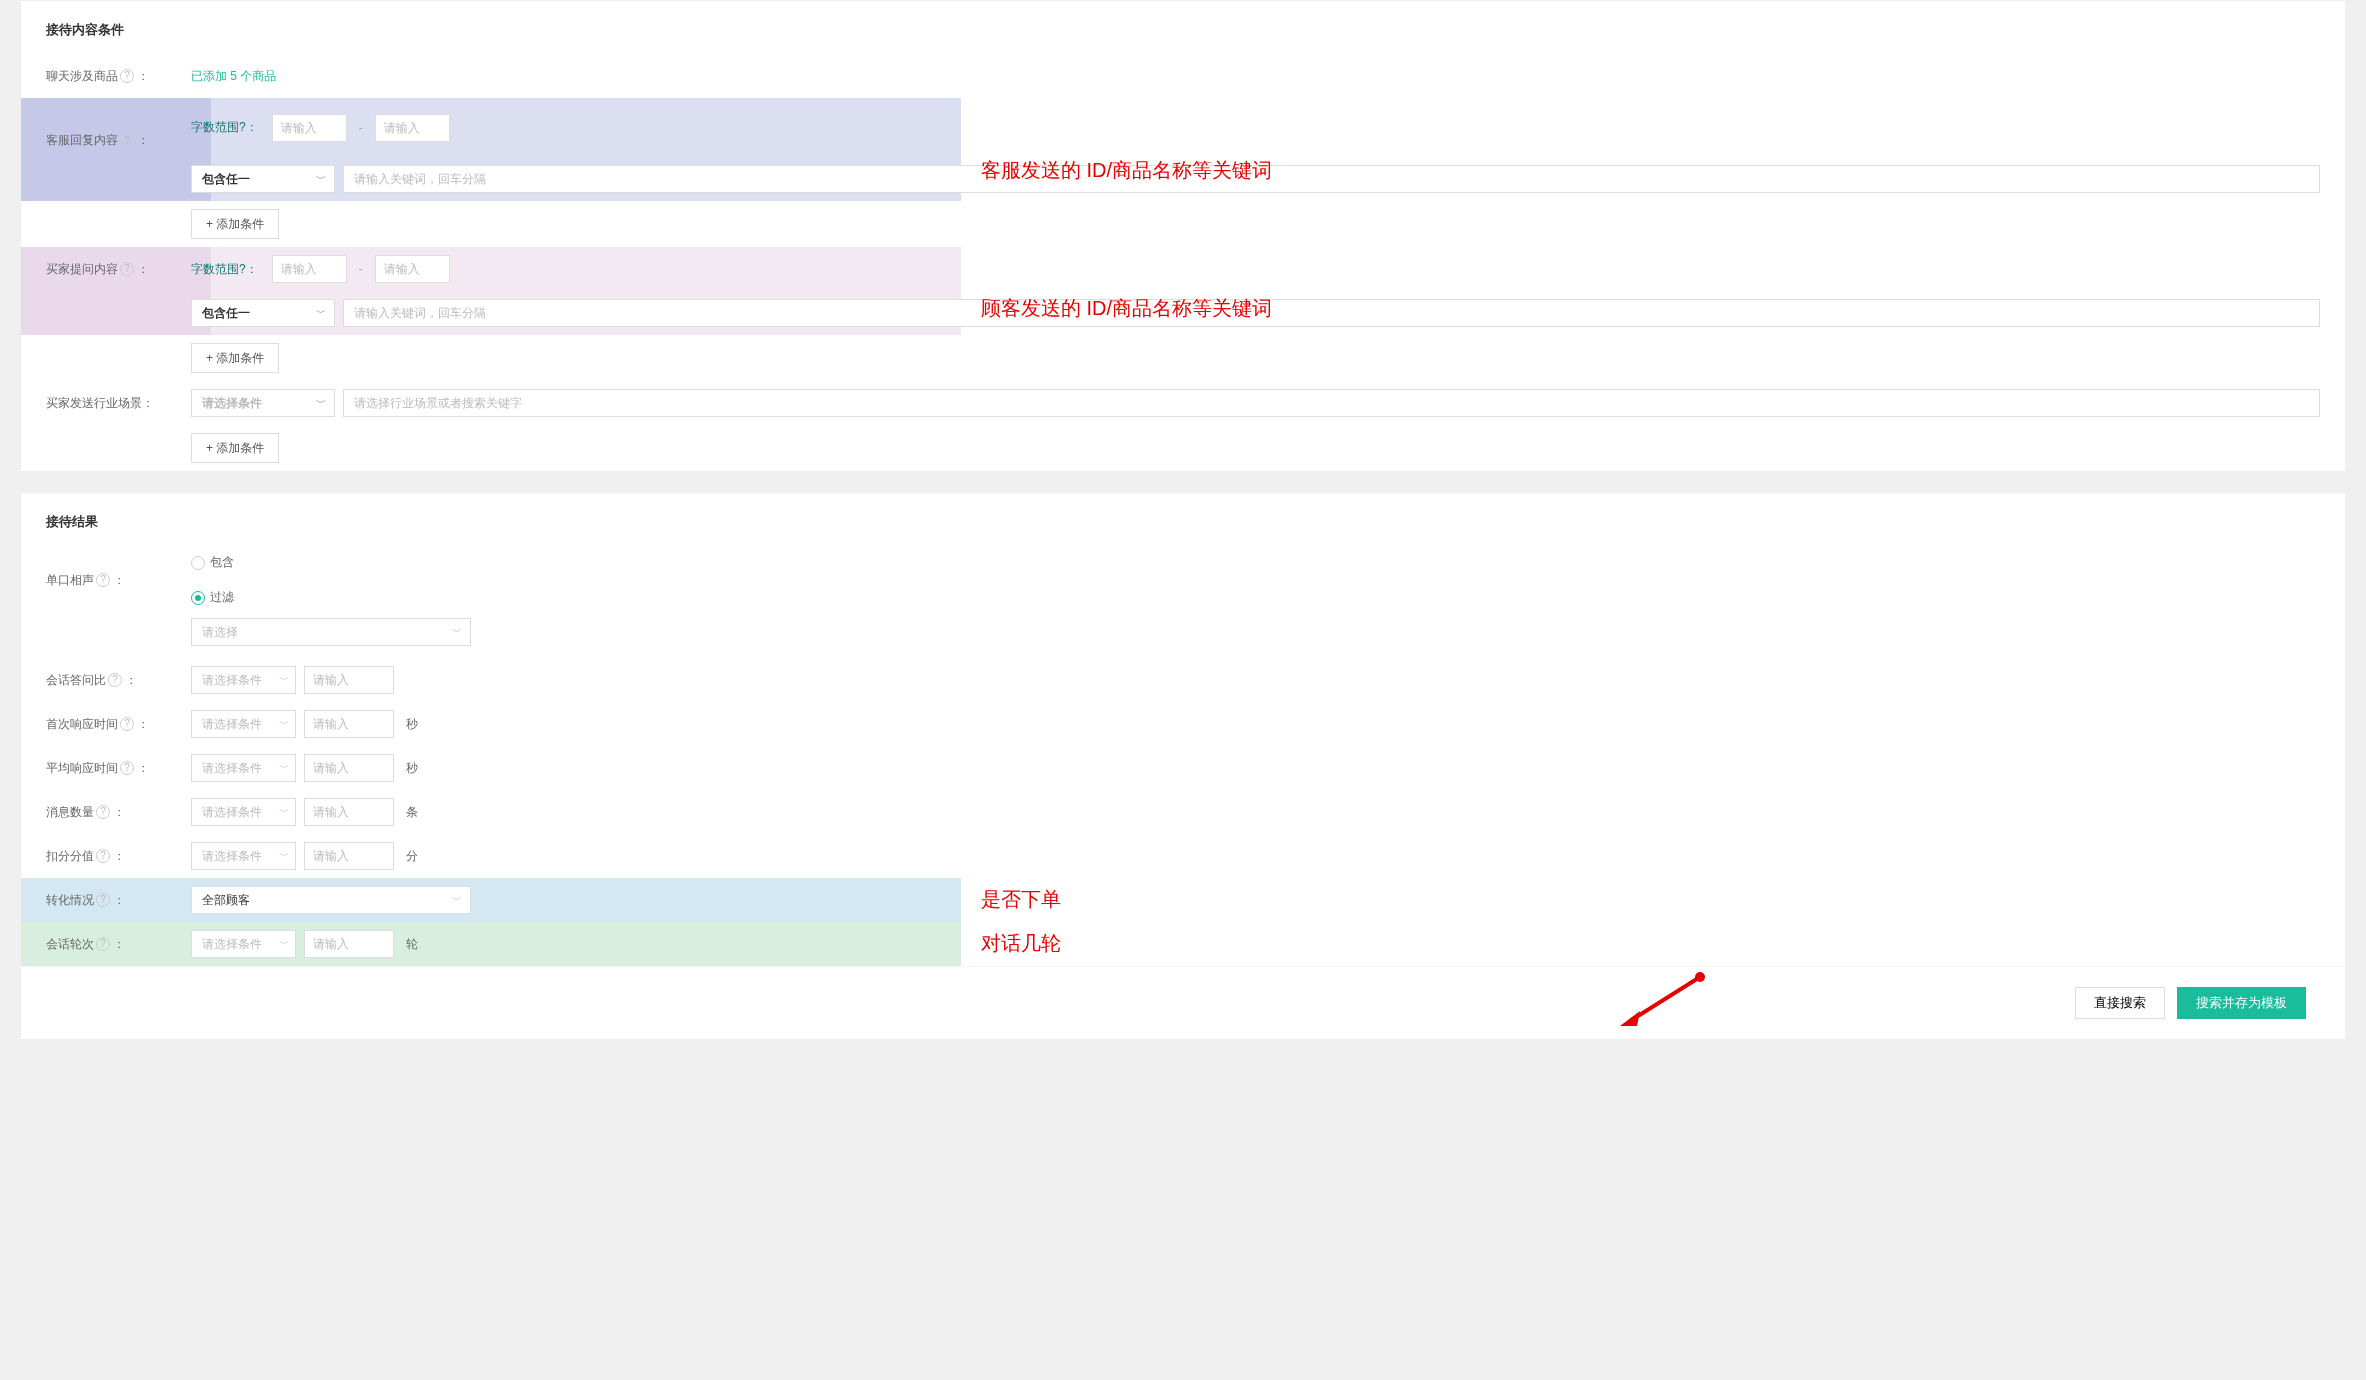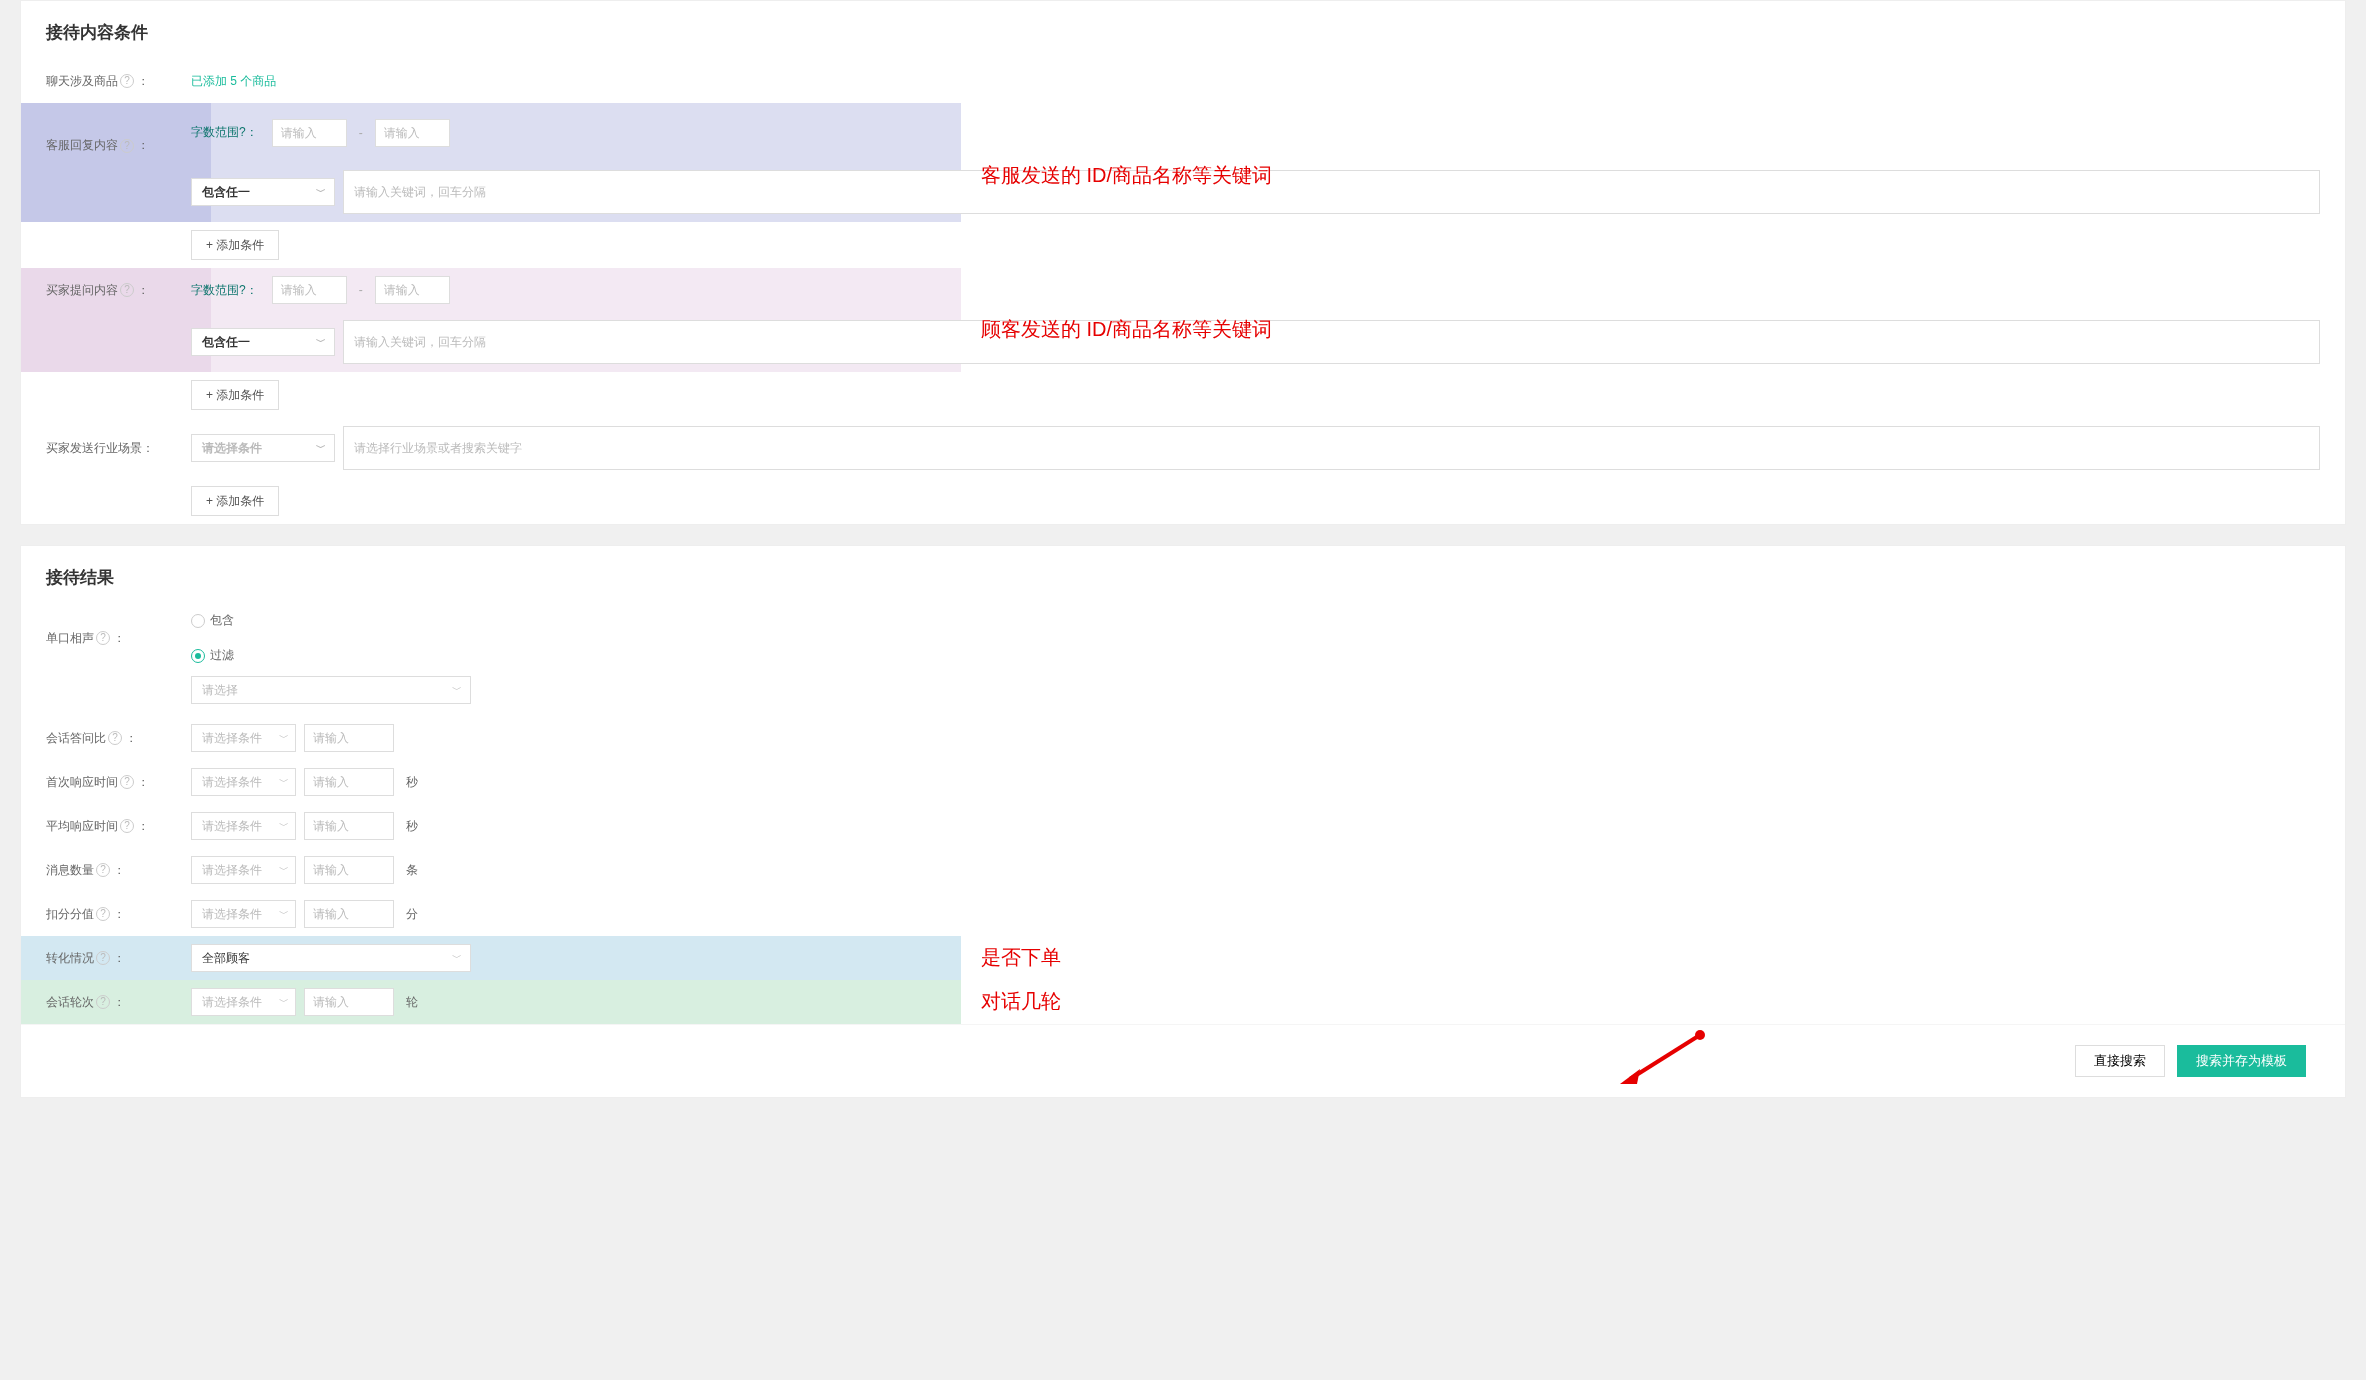--- a/index.html
+++ b/index.html
@@ -1,30 +1,30 @@
 <!DOCTYPE html>
 <html><head>
 <meta charset="utf-8">
 <style>
 * { box-sizing: border-box; margin: 0; padding: 0; }
 body { font-family: "Microsoft YaHei", Arial, sans-serif; font-size: 12px; color: #666; background: #f0f0f0; width: 2366px; }
 .page { margin: 0 20px; }
 .card { background: #fff; border: 1px solid #eee; margin-bottom: 20px; padding: 0; }
-.card-title { font-size: 17px; font-weight: bold; color: #333; padding: 20px 25px 15px; }
+.card-title { font-size: 13px; font-weight: bold; color: #333; padding: 20px 25px 15px; }
 .row { display: flex; align-items: center; padding: 8px 25px; min-height: 44px; }
 .label { width: 145px; flex-shrink: 0; font-size: 12px; color: #666; text-align: left; }
 .label .help { display: inline-block; width: 14px; height: 14px; border: 1px solid #ccc; border-radius: 50%; font-size: 10px; line-height: 12px; text-align: center; color: #bbb; margin-left: 2px; vertical-align: middle; }
 .content { flex: 1; display: flex; align-items: center; gap: 8px; }
 .link-teal { color: #1abc9c; }
 .input-small { width: 75px; height: 28px; border: 1px solid #ddd; padding: 0 8px; color: #bbb; font-size: 12px; background: #fff; }
 .select { height: 28px; border: 1px solid #ddd; padding: 0 22px 0 10px; background: #fff; font-size: 12px; position: relative; display: inline-flex; align-items: center; cursor: pointer; }
 .select.w120 { width: 144px; font-weight: bold; }
 .select.w280 { width: 280px; }
 .select .arrow { position: absolute; right: 8px; color: #bbb; font-size: 10px; }
-.input-long { flex: 1; height: 44px; border: 1px solid #ddd; padding: 0 10px; font-size: 12px; background: #fff; }
+.input-long { flex: 1; height: 28px; border: 1px solid #ddd; padding: 0 10px; font-size: 12px; background: #fff; }
 .input-long::placeholder, .input-small::placeholder { color: #bbb; }
 .btn-add { height: 30px; border: 1px solid #ddd; background: #fff; padding: 0 14px; font-size: 12px; color: #555; cursor: pointer; }
 .hl-purple { background: #c5c8e8; }
 .hl-purple-light { background: #dcdef1; }
 .hl-pink { background: #ead9ea; }
 .hl-pink-light { background: #f3e9f3; }
 .hl-blue { background: #d3e8f2; }
 .hl-green { background: #d8efe0; }
 .sub-row { display: flex; align-items: center; padding: 8px 25px 8px 170px; min-height: 44px; }
 .wordrange-label { font-size: 12px; color: #0f766e; margin-right: 6px; }

